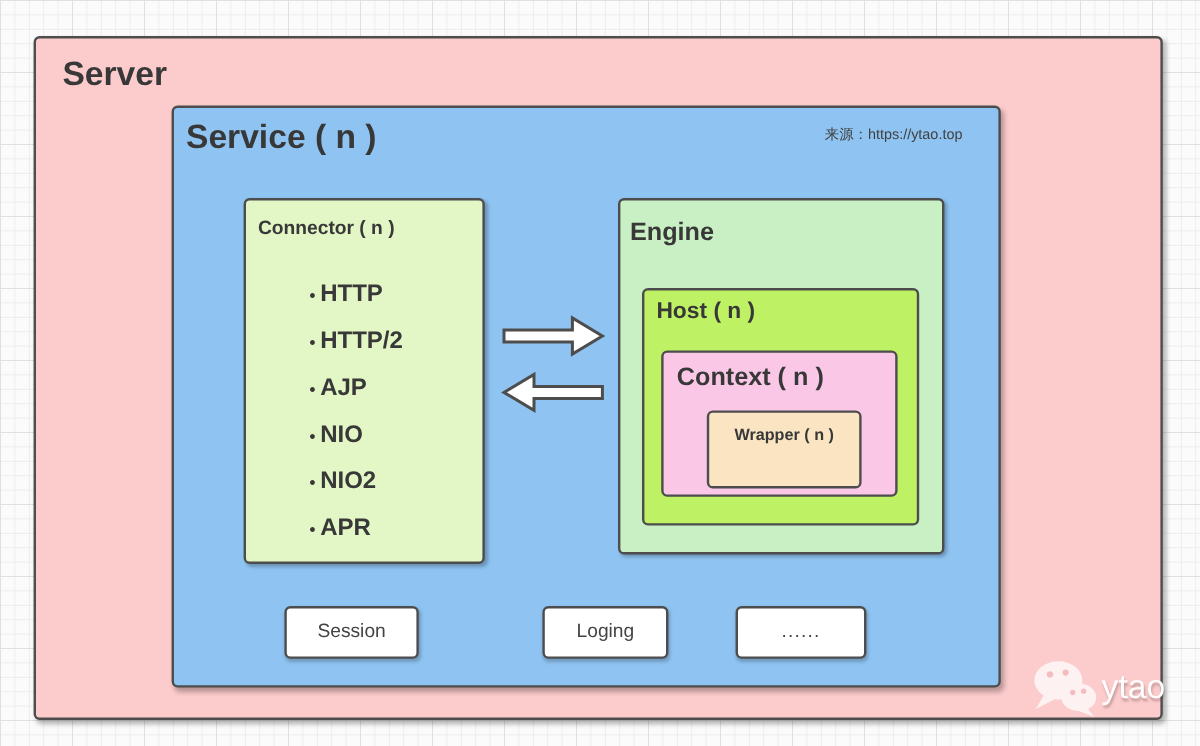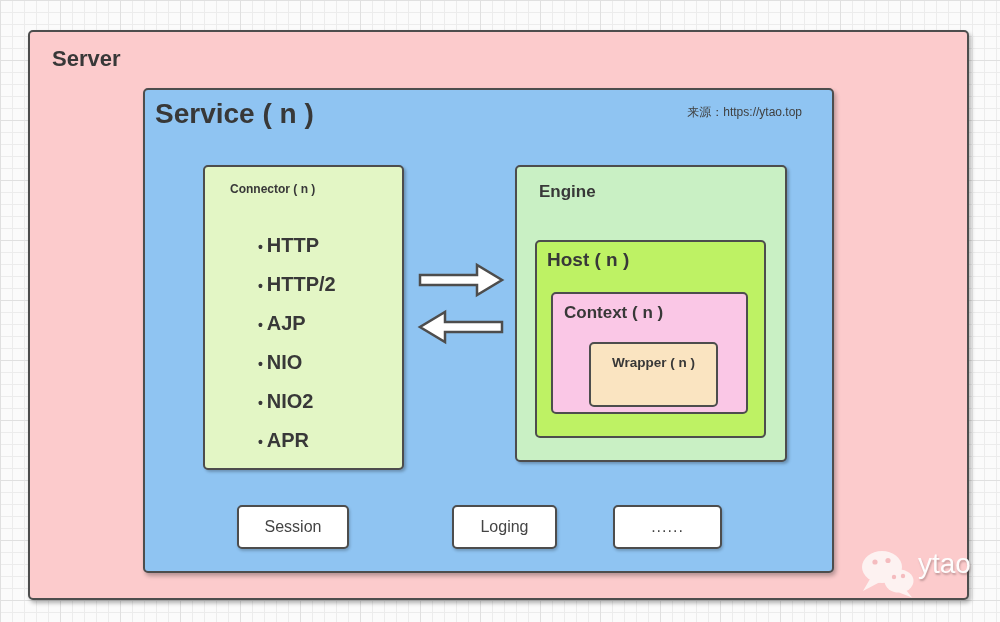--- a/index.html
+++ b/index.html
@@ -27,42 +27,42 @@
   }
 
   .title { font-weight: bold; color: #383838; position: absolute; white-space: nowrap; }
 
   
   .server {
     left: 28px; top: 30px; width: 941px; height: 570px;
     background: #fccbcc;
     box-shadow: 2px 3px 4px rgba(0,0,0,0.30);
   }
-  .server-title { left: 22px; top: 14px; font-size: 22px; }
+  .server-title { left: 22px; top: 14px; font-size: 28px; }
 
   
   .service {
     left: 113px; top: 56px; width: 691px; height: 485px;
     background: #8fc4f2;
     box-shadow: 2px 3px 4px rgba(0,0,0,0.28);
   }
   .service-title { left: 10px; top: 8px; font-size: 28px; }
 
   .watermark {
     position: absolute; right: 30px; top: 14px;
     font-size: 12px; color: #3f3f3f; white-space: nowrap;
   }
 
   
   .connector {
     left: 58px; top: 75px; width: 201px; height: 305px;
     background: #e3f6c5;
     box-shadow: 2px 2px 3px rgba(0,0,0,0.25);
   }
-  .connector-title { left: 10px; top: 15px; font-size: 12px; margin-left: 15px; }
+  .connector-title { left: 10px; top: 15px; font-size: 16px; }
   .connector-list {
     position: absolute; left: 53px; top: 59px;
     list-style: none;
   }
   .connector-list li {
     height: 39px; line-height: 39px;
     font-size: 20px; font-weight: bold; color: #383838;
   }
   .connector-list li::before { content: "• "; font-size: 14px; }
 
@@ -70,33 +70,33 @@
   .arrow { position: absolute; }
   .arrow-right { left: 272px; top: 171px; }
   .arrow-left  { left: 272px; top: 218px; }
 
   
   .engine {
     left: 370px; top: 75px; width: 272px; height: 297px;
     background: #c9f0c4;
     box-shadow: 2px 2px 3px rgba(0,0,0,0.25);
   }
-  .engine-title { left: 22px; top: 15px; font-size: 17px; }
+  .engine-title { left: 8px; top: 15px; font-size: 21px; }
 
   .host {
     left: 18px; top: 73px; width: 231px; height: 198px;
     background: #bef264;
   }
   .host-title { left: 10px; top: 7px; font-size: 19px; }
 
   .context {
     left: 14px; top: 50px; width: 197px; height: 122px;
     background: #fac7e6;
   }
-  .context-title { left: 11px; top: 9px; font-size: 17px; }
+  .context-title { left: 11px; top: 9px; font-size: 21px; }
 
   .wrapper-box {
     left: 36px; top: 48px; width: 129px; height: 65px;
     background: #fae4c1;
     text-align: center;
   }
   .wrapper-title {
     position: static; display: block; padding-top: 11px;
     font-size: 13.5px;
   }
@@ -110,21 +110,21 @@
     text-align: center; line-height: 40px;
     font-size: 16px; color: #444444;
   }
   .wbox-session { left: 92px;  width: 112px; }
   .wbox-loging  { left: 285px; width: 105px; margin-left: 22px; }
   .wbox-dots    { left: 468px; width: 109px; letter-spacing: 1px; }
 
   
   .logo {
     position: absolute; left: 828px; top: 516px;
-    display: flex; 
+    display: flex; align-items: center;
     height: 50px;
   }
   .logo-text {
     font-size: 28px; color: #fefdfd; margin-left: 2px;
     text-shadow: 1px 2px 2px rgba(90,60,60,0.35);
   }
 </style>
 </head>
 <body>
 

